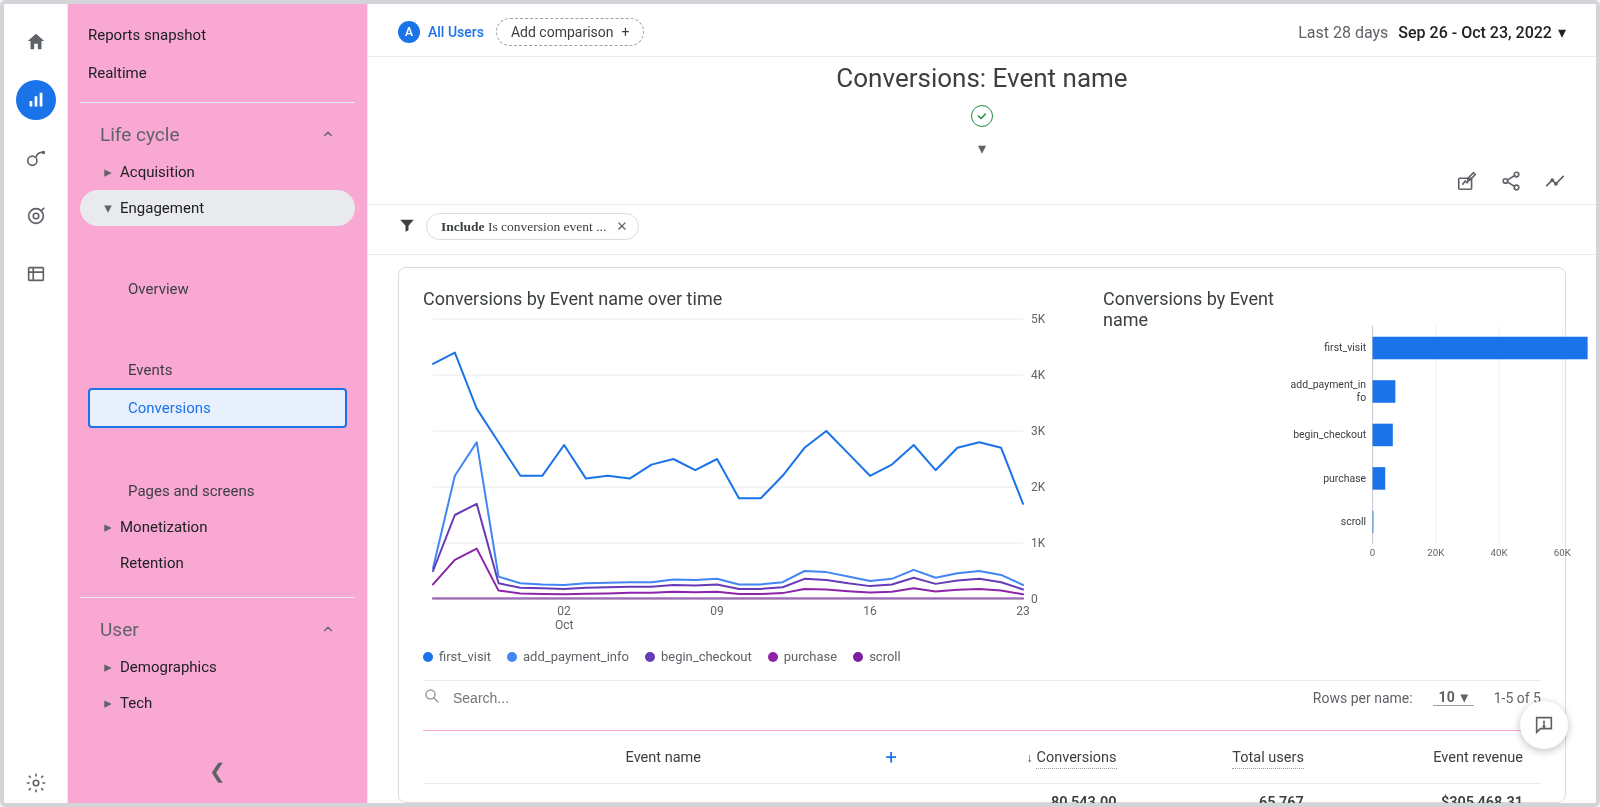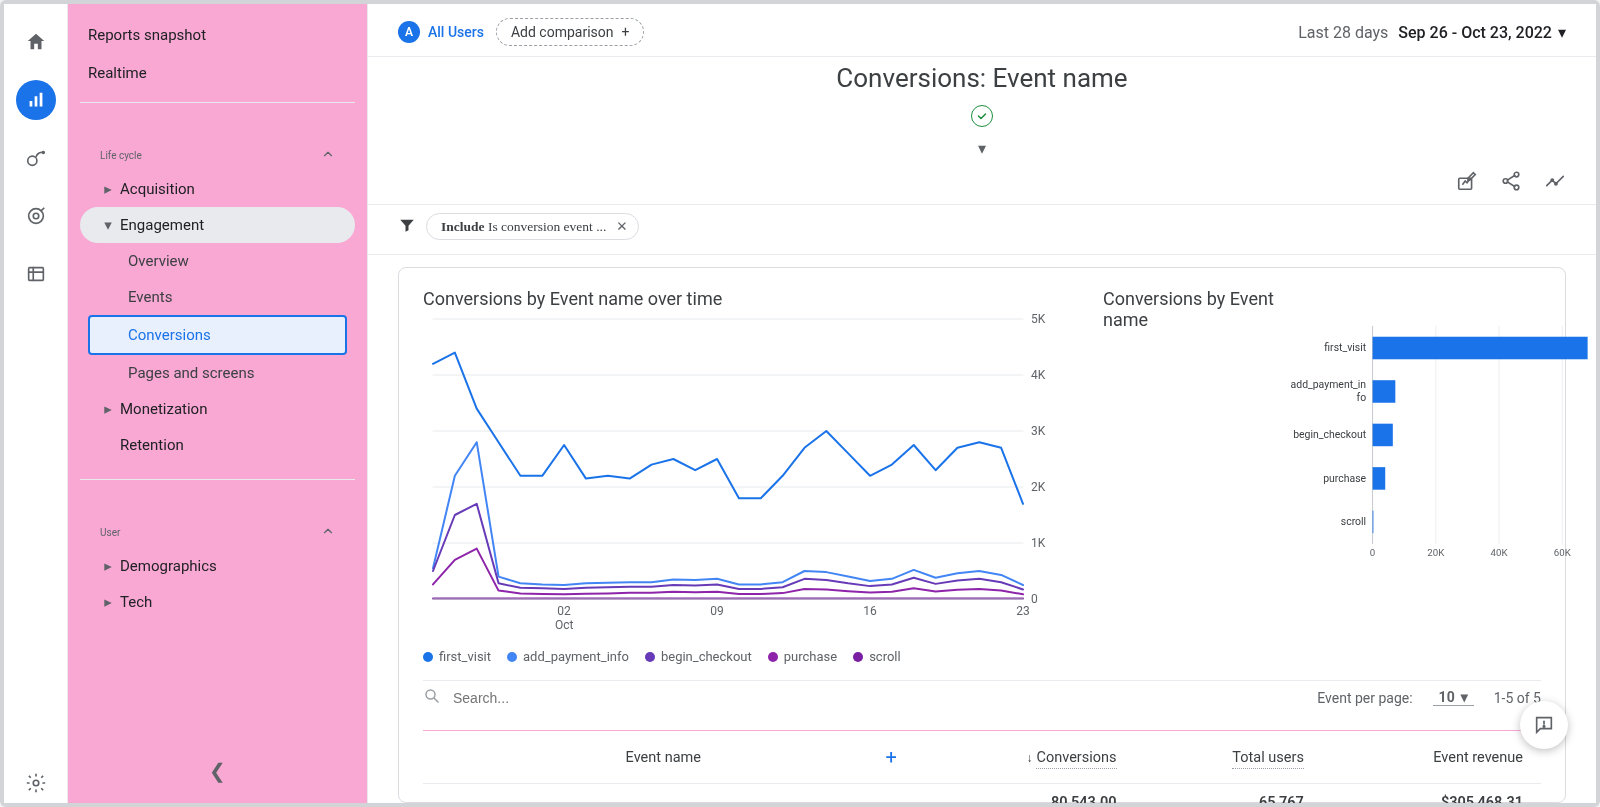--- a/index.html
+++ b/index.html
@@ -6,25 +6,25 @@
   html, body { width: 1600px; height: 807px; font-family: -apple-system, BlinkMacSystemFont, "Segoe UI", Roboto, Arial, sans-serif; background: #f1f3f4; overflow: hidden; }
   .app { display: flex; width: 100%; height: 100%; background: #f9a8d4; border: 4px solid #d2d4d7; border-radius: 6px; }
   .rail { width: 64px; background: #fff; display: flex; flex-direction: column; align-items: center; padding-top: 18px; gap: 18px; border-right: 1px solid #e8eaed; }
   .rail-item { width: 40px; height: 40px; display: flex; align-items: center; justify-content: center; border-radius: 50%; color: #5f6368; }
   .rail-item.active { background: #1a73e8; color: #fff; }
   .rail-spacer { flex: 1; }
   .rail svg { width: 22px; height: 22px; }
   .sidebar { width: 300px; border-right: 1px solid #e8eaed; display: flex; flex-direction: column; padding-top: 12px; }
   .side-link { padding: 10px 20px; font-size: 15px; color: #202124; cursor: pointer; }
   .side-section { margin: 10px 12px 6px 12px; border-top: 1px solid #e8eaed; padding-top: 12px; }
-  .side-header { display: flex; align-items: center; justify-content: space-between; padding: 8px 20px; font-size: 10px; color: #5f6368; cursor: pointer; margin-top: 24px; }
+  .side-header { display: flex; align-items: center; justify-content: space-between; padding: 8px 20px; font-size: 19px; color: #5f6368; cursor: pointer; }
   .side-sub { display: flex; align-items: center; gap: 6px; padding: 9px 20px 9px 22px; font-size: 15px; color: #202124; cursor: pointer; border-radius: 24px; }
   .side-sub .arrow { width: 12px; display: inline-flex; align-items: center; justify-content: center; color: #5f6368; }
   .side-sub.expanded { background: #e8eaed; }
-  .side-sub2 { padding: 9px 20px 9px 48px; font-size: 15px; color: #3c4043; cursor: pointer; }
+  .side-sub2 { padding: 9px 20px 9px 48px; font-size: 15px; color: #3c4043; cursor: pointer; margin-top: 45px; }
   .side-sub2.selected { color: #1a73e8; background: #e8f0fe; border: 2px solid #1a73e8; border-radius: 4px; margin: 0 8px; padding-left: 38px; }
   .sidebar-bottom { margin-top: auto; display:flex; justify-content:center; padding: 20px 0; }
   .main { flex: 1; display: flex; flex-direction: column; overflow: hidden; background: #fff; }
   .toolbar { display: flex; align-items: center; padding: 14px 30px 10px 30px; gap: 12px; }
   .chip { display: inline-flex; align-items: center; gap: 8px; font-size: 14px; }
   .chip-a { width: 22px; height: 22px; border-radius: 50%; background: #1a73e8; color: #fff; display: inline-flex; align-items: center; justify-content: center; font-size: 12px; font-weight: 600; }
   .chip-all { color: #1a73e8; font-weight: 500; }
   .add-comp { border: 1px dashed #9aa0a6; border-radius: 18px; padding: 5px 14px; font-size: 14px; color: #3c4043; display: inline-flex; align-items: center; gap: 8px; cursor: pointer; }
   .toolbar-right { margin-left: auto; display: flex; align-items: center; gap: 10px; }
   .date-label { font-size: 16px; color: #5f6368; text-align: center; }
@@ -311,21 +311,21 @@
 
         <div class="table-controls">
           <span style="color:#9aa0a6;">
             <svg width="18" height="18" viewBox="0 0 24 24" fill="none" stroke="currentColor" stroke-width="2">
                 <circle cx="10" cy="10" r="6"></circle>
                 <line x1="15" y1="15" x2="20" y2="20"></line>
               </svg>
           </span>
           <input placeholder="Search..." style="">
           <div class="right">
-            <span>Event per page:</span>
+            <span>Rows per name:</span>
             <span class="rpp-val">
               <span>10</span>
               <span>▾</span>
             </span>
             <span>1-5 of 5</span>
           </div>
         </div>
 
         <table class="data-table">
           <thead>

